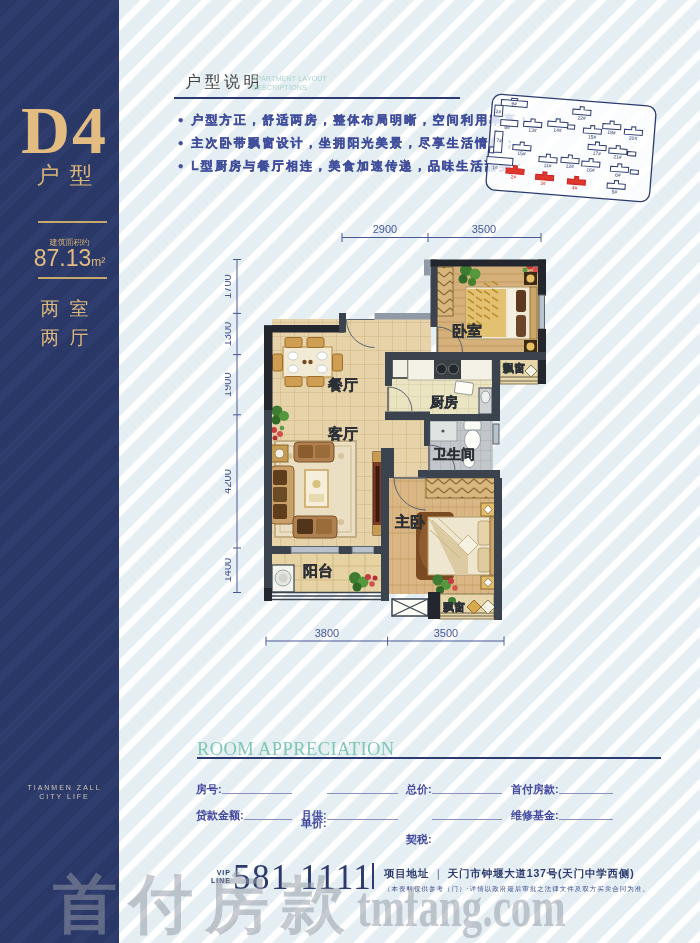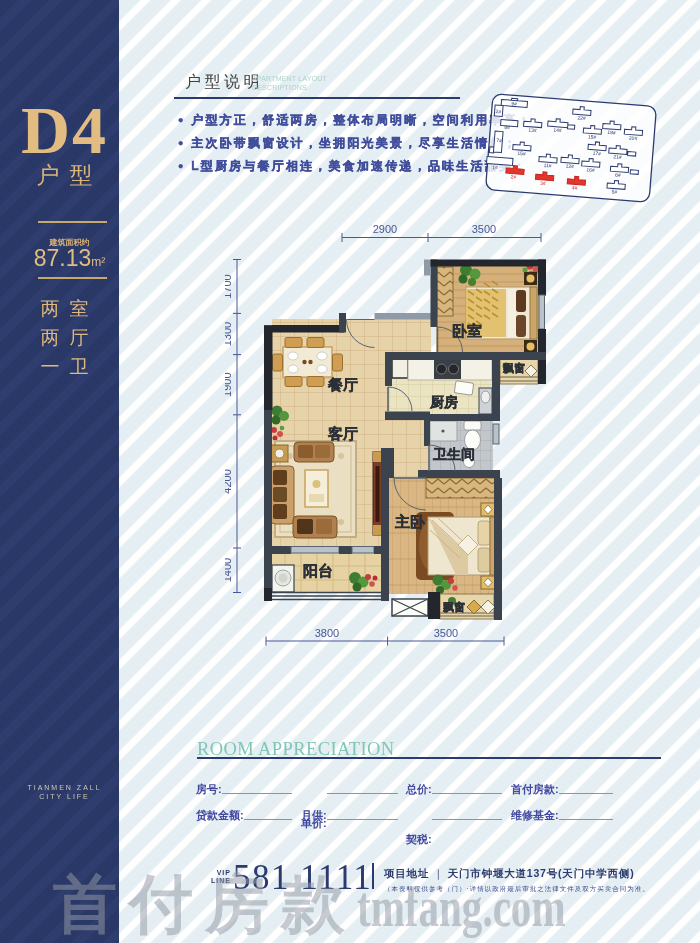--- a/index.html
+++ b/index.html
@@ -15,31 +15,30 @@
   background:repeating-linear-gradient(135deg,rgba(0,0,0,0.04) 0 13px,rgba(255,255,255,0.015) 13px 22px),#2b3a6b;"></div>
 
 <div class="abs" style="left:5px;top:91px;width:119px;text-align:center;color:#e2bc80;
   font-family:'Liberation Serif',serif;font-size:68px;font-weight:bold;letter-spacing:2px;">D4</div>
 
 <div class="abs" style="left:5px;top:160px;width:119px;text-align:center;color:#d9b377;
   font-size:23px;letter-spacing:10px;text-indent:10px;">户型</div>
 
 <div class="abs" style="left:38px;top:221px;width:69px;height:2px;background:#c9a86b;"></div>
 
-<div class="abs" style="left:10px;top:237px;width:119px;text-align:center;color:#d9b377;font-size:8px;font-weight:bold;">建筑面积约</div>
+<div class="abs" style="left:10px;top:237px;width:119px;text-align:center;color:#d9b377;font-size:8px;">建筑面积约</div>
 
 <div class="abs" style="left:10px;top:245px;width:119px;text-align:center;color:#e2bc80;font-size:23px;">87.13<span style="font-size:12px;">m²</span></div>
 
 <div class="abs" style="left:38px;top:277px;width:69px;height:2px;background:#c9a86b;"></div>
 
 <div class="abs" style="left:5px;top:294px;width:119px;text-align:center;color:#dfb97d;
   font-size:19px;line-height:29px;">
   <div>两<span style="display:inline-block;width:10px;"></span>室</div>
   <div>两<span style="display:inline-block;width:10px;"></span>厅</div>
-  <div>一<span style="display:inline-block;width:10px;"></span>卫</div>
 </div>
 
 <div class="abs" style="left:5px;top:783px;width:119px;text-align:center;color:#d3cab2;
   font-size:7px;letter-spacing:2px;line-height:9px;">TIANMEN ZALL<br>CITY LIFE</div>
 
 <div class="abs" style="left:185px;top:72px;color:#404040;font-size:16px;font-weight:normal;letter-spacing:3.5px;">户型说明</div>
 
 <div class="abs" style="left:252px;top:75px;color:#abd2c9;font-size:7px;letter-spacing:0.2px;line-height:8.5px;">APARTMENT LAYOUT<br>DESCRIPTIONS</div>
 
 <div class="abs" style="left:174px;top:97px;width:286px;height:2px;background:#2c3b6f;"></div>

